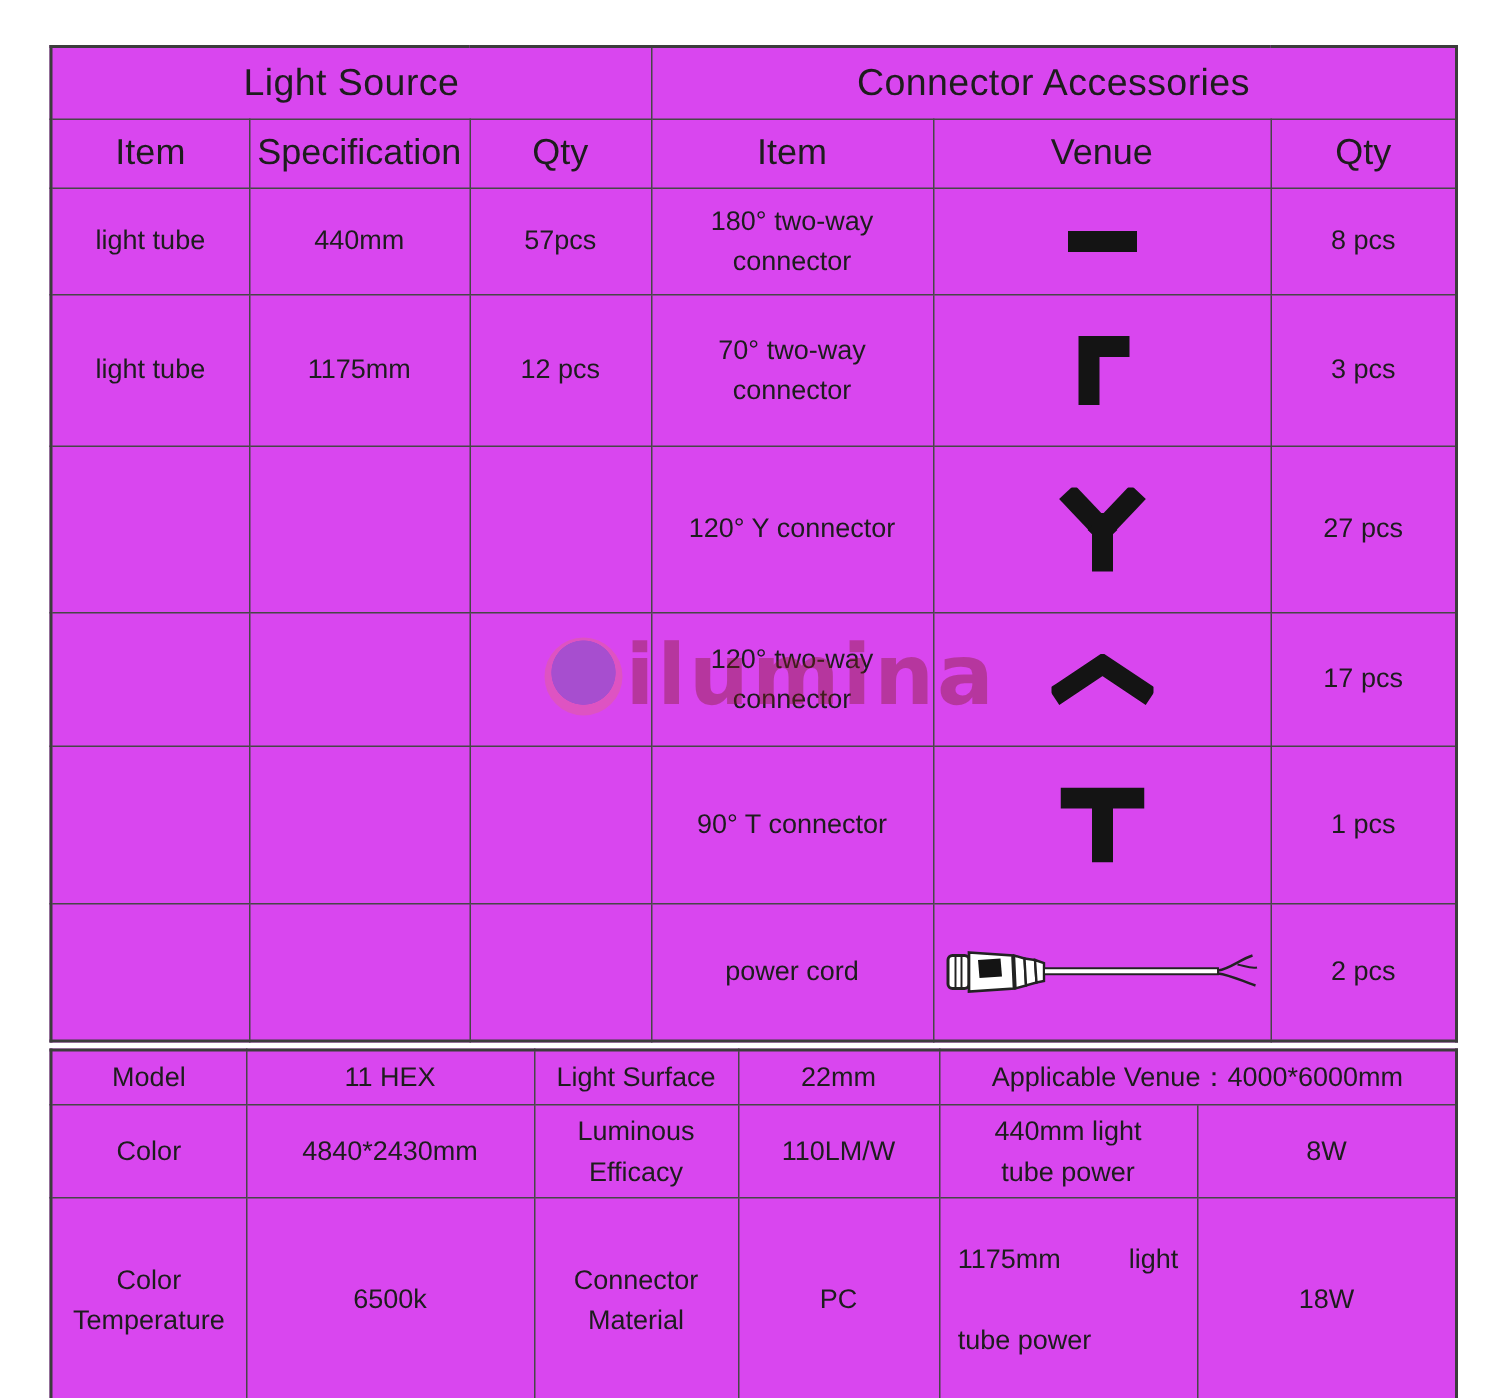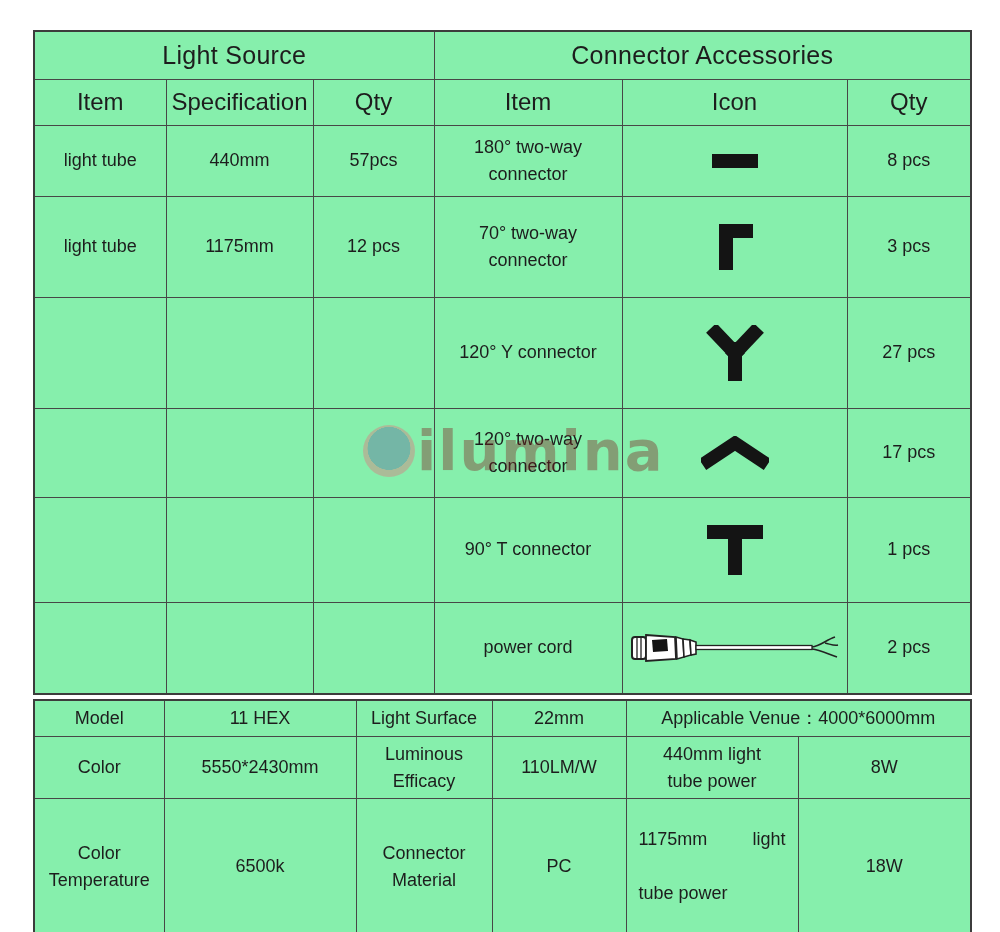--- a/index.html
+++ b/index.html
@@ -13,21 +13,21 @@
   .sheet{
     position:relative;
     width:937px;
     margin-left:33px;
     padding-top:30px;
   }
   table{
     border-collapse:collapse;
     table-layout:fixed;
     width:937px;
-    background:#86efac;
+    background:#d946ef;
   }
   td,th{
     border:1px solid #474747;
     text-align:center;
     vertical-align:middle;
     font-weight:400;
     font-size:18px;
     line-height:1.5;
     white-space:pre-line;
     padding:0 4px;
@@ -94,21 +94,21 @@
     <tbody>
         <tr class="tr-title">
       <th colspan="3" class="section-title">Light Source</th>
       <th colspan="3" class="section-title">Connector Accessories</th>
     </tr>
     <tr class="tr-colhead">
       <td class="col-header">Item</td>
       <td class="col-header">Specification</td>
       <td class="col-header">Qty</td>
       <td class="col-header">Item</td>
-      <td class="col-header">Icon</td>
+      <td class="col-header">Venue</td>
       <td class="col-header">Qty</td>
     </tr>
 
     <tr class="tr-r1">
       <td>light tube</td>
       <td>440mm</td>
       <td>57pcs</td>
       <td>180° two-way
 connector</td>
       <td class="icon-cell">
@@ -218,21 +218,21 @@
     <tbody>
         <tr class="br-1">
       <td>Model</td>
       <td>11 HEX</td>
       <td>Light Surface</td>
       <td>22mm</td>
       <td colspan="2">Applicable Venue：4000*6000mm</td>
     </tr>
     <tr class="br-2">
       <td>Color</td>
-      <td>5550*2430mm</td>
+      <td>4840*2430mm</td>
       <td>Luminous
 Efficacy</td>
       <td>110LM/W</td>
       <td>440mm light
 tube power</td>
       <td>8W</td>
     </tr>
     <tr class="br-3">
       <td>Color
 Temperature</td>

